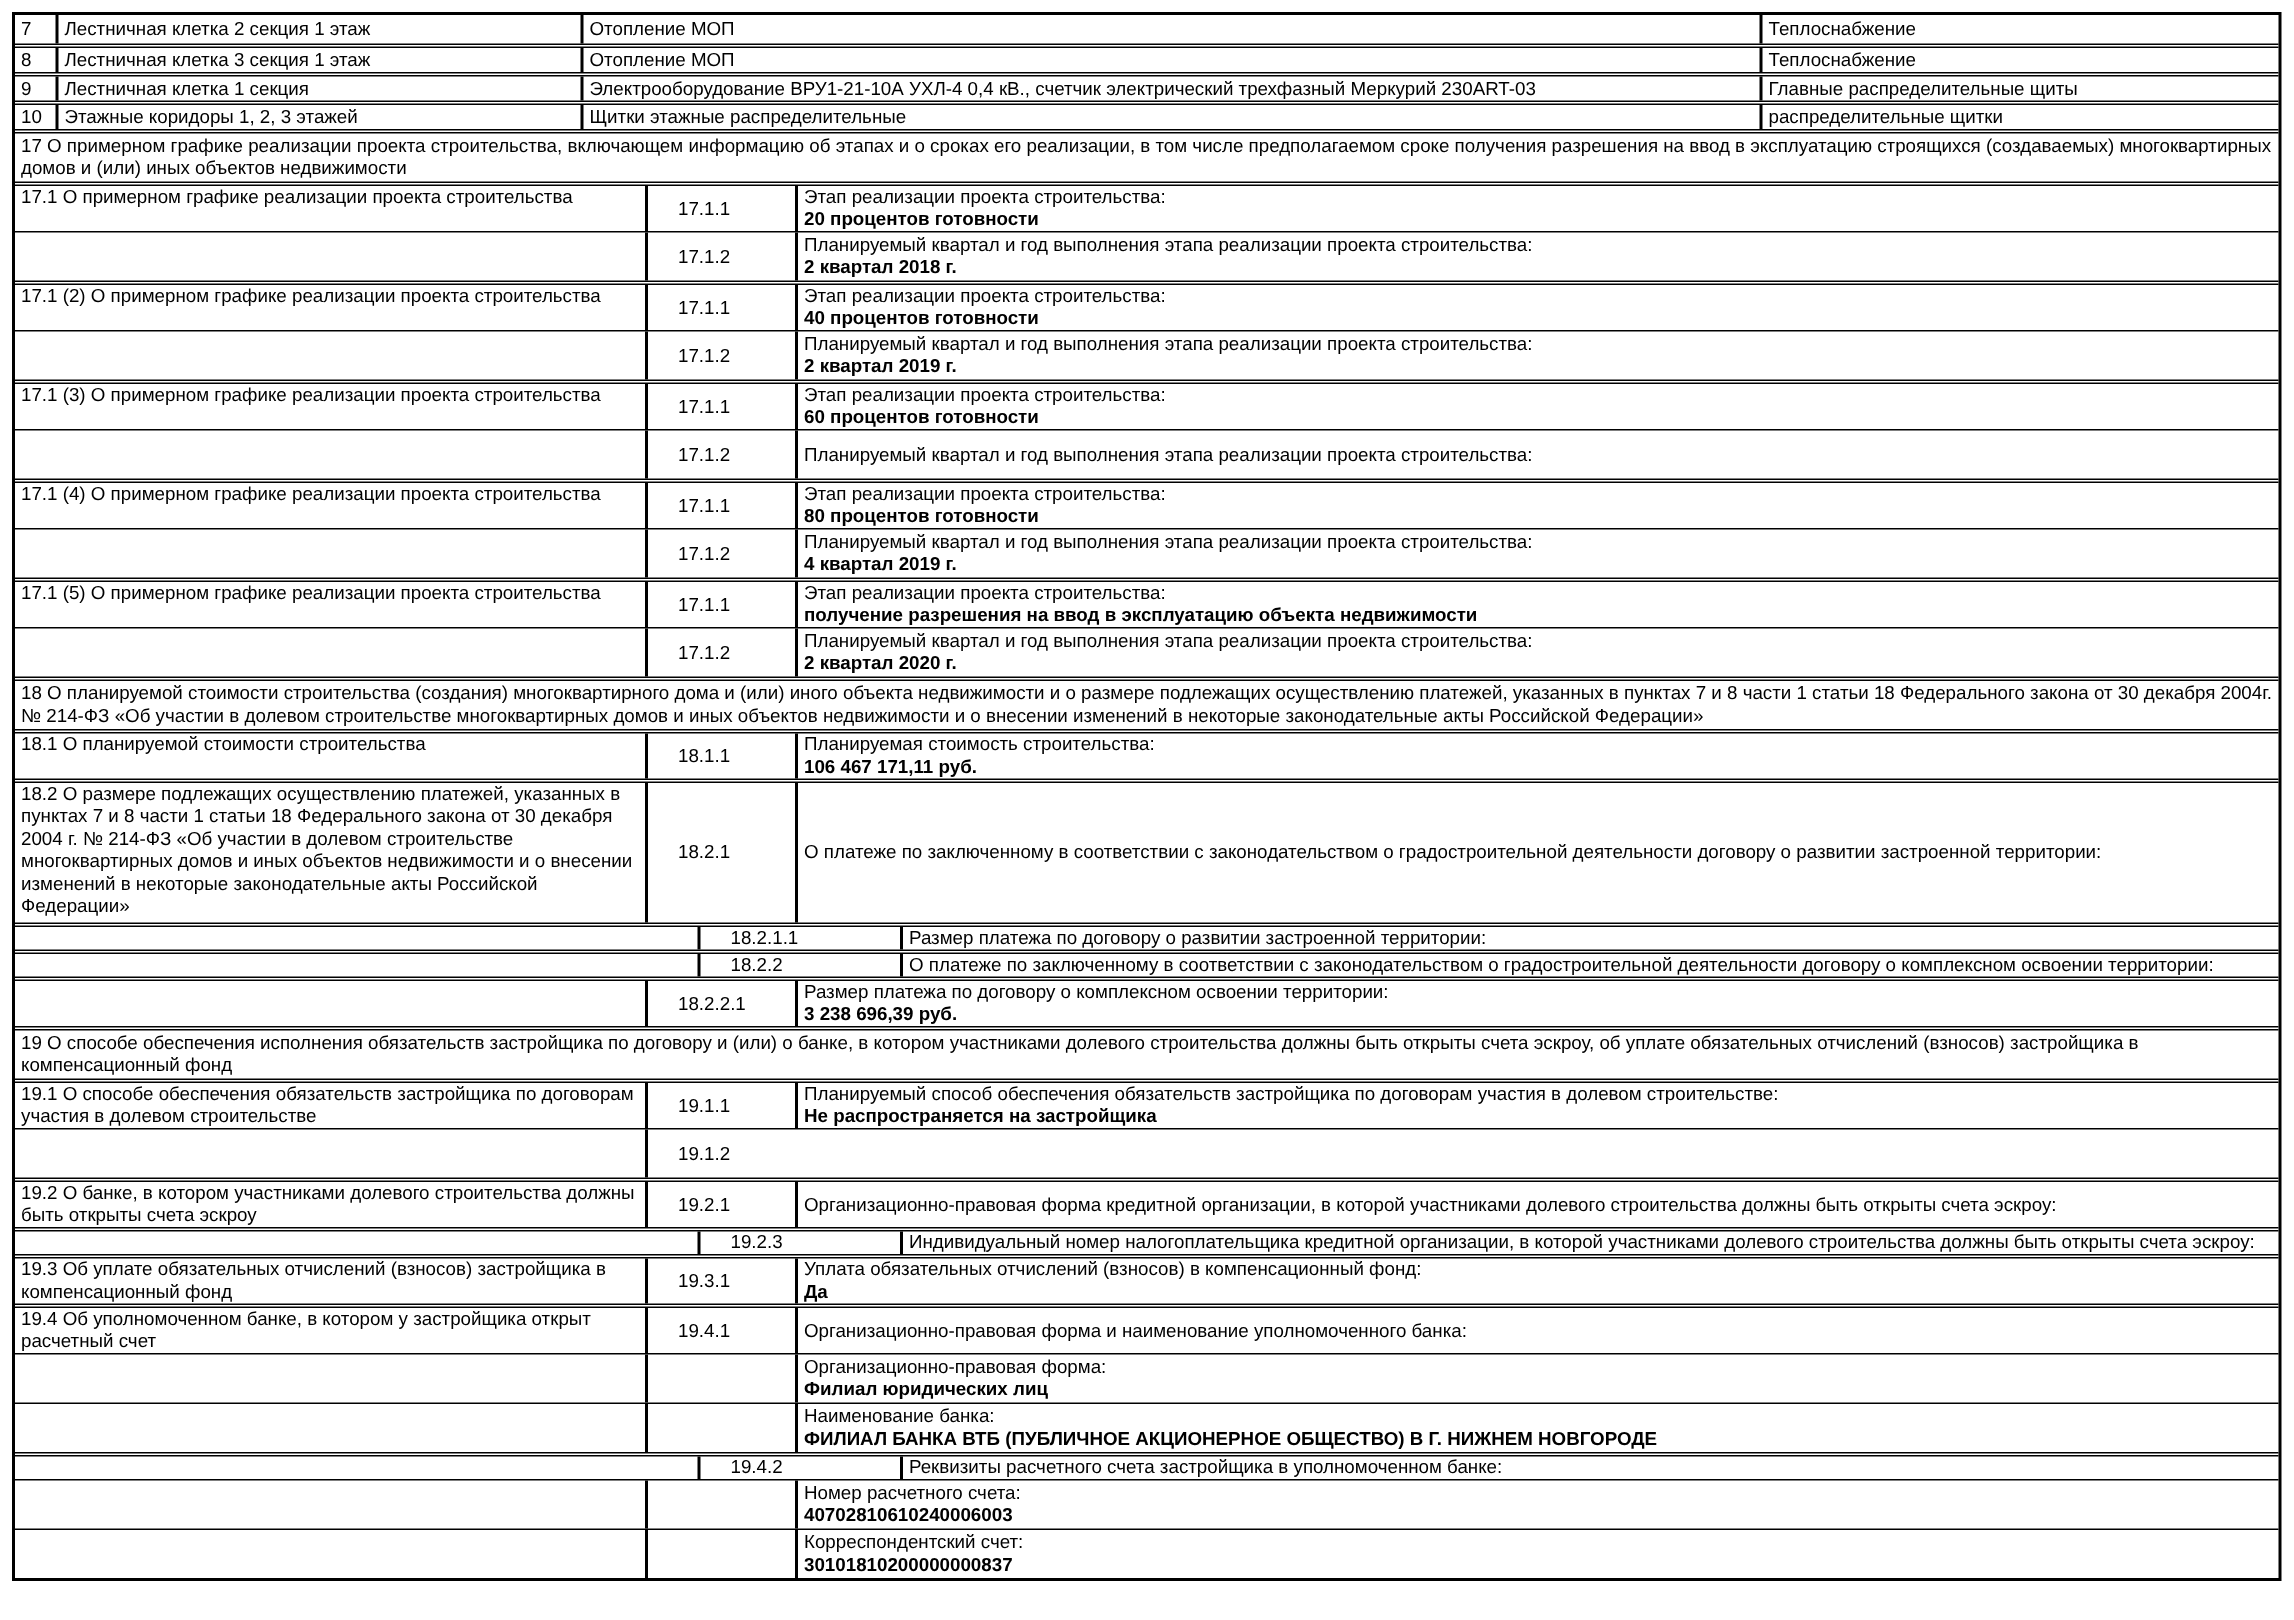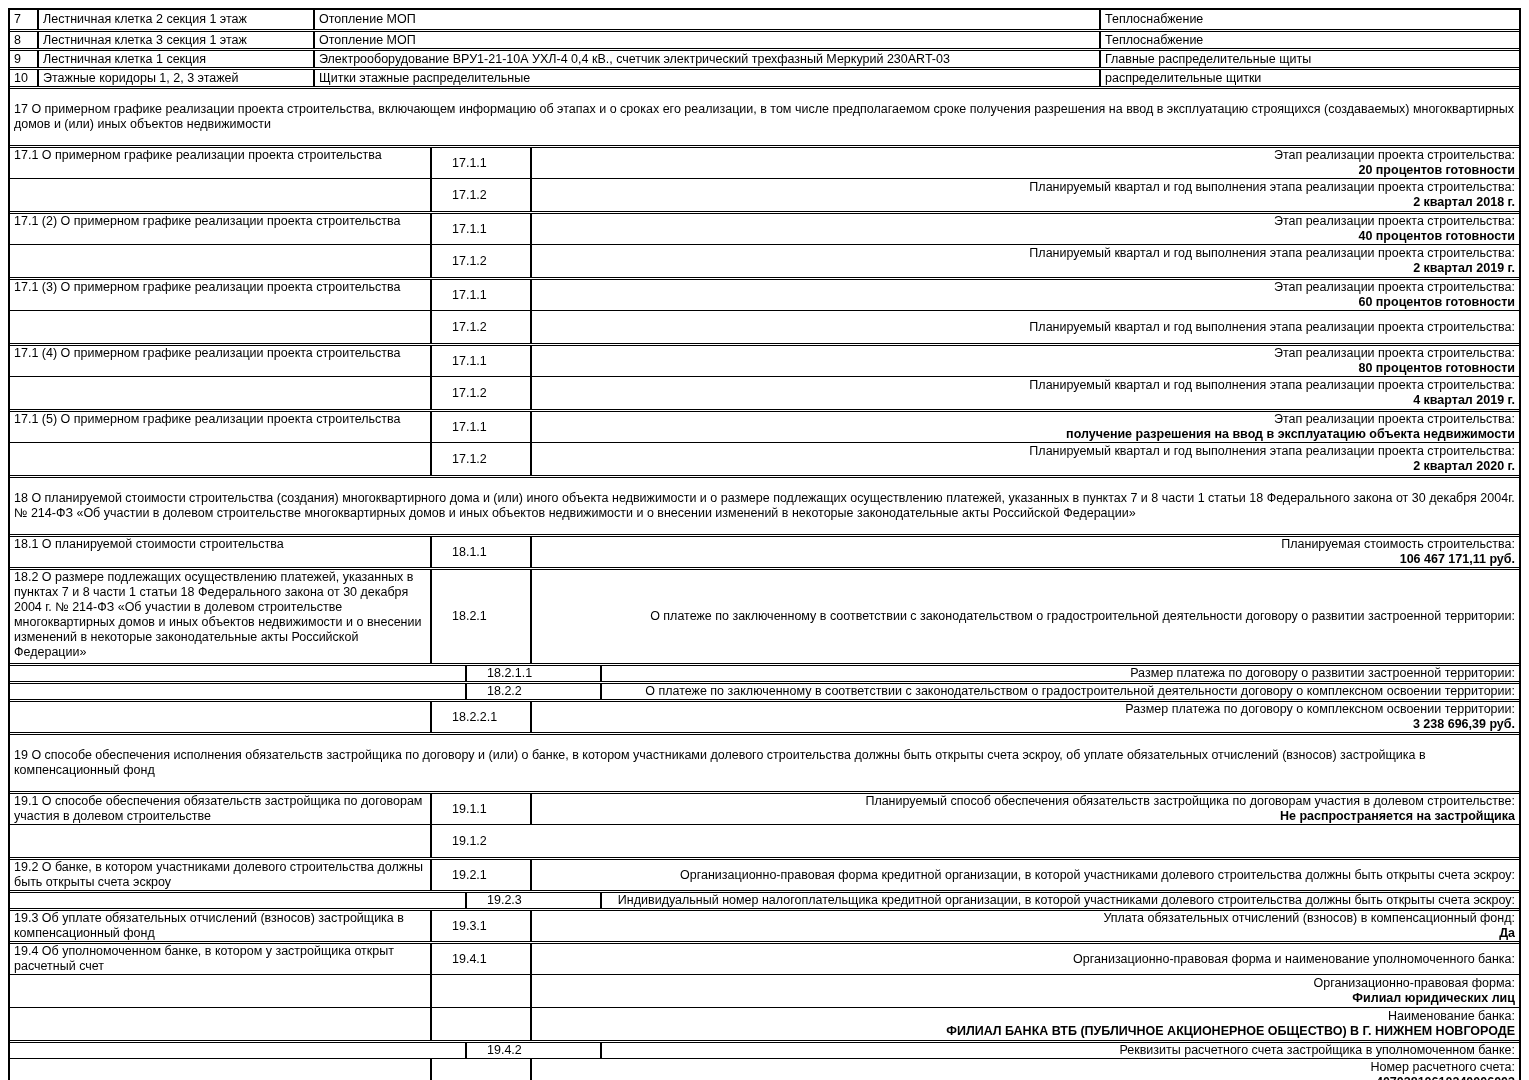--- a/index.html
+++ b/index.html
@@ -6,33 +6,33 @@
   body{font-family:"Liberation Sans","DejaVu Sans",sans-serif;font-size:12.5px;line-height:15px;color:#000;}
   .page{position:absolute;inset:0;background:#fff;}
   .doc-table{position:absolute;left:8px;top:8px;width:1513px;border:2px solid #000;box-sizing:border-box;background:#fff;}
   .doc-table *{box-sizing:border-box;}
   .doc-table > div:first-child{border-top:none !important;}
   
   .trow{display:flex;min-height:19px;border-top:3px double #000;}
   .trow .c{display:flex;align-items:center;padding:0 4px;}
   .trow .c + .c{border-left:2px solid #000;}
   .c-num{width:27px;}
-  .c-name{width:276px;}
+  .c-name{width:350px;}
   .c-desc{width:786px;}
   .c-right{flex:1;}
   
-  .sheader{border-top:3px double #000;min-height:34px;padding:13px 4px;}
+  .sheader{border-top:3px double #000;min-height:34px;padding:1px 4px;}
   
   .mrow{display:flex;border-top:1px solid #000;min-height:33px;}
   .mrow.thick{border-top:3px double #000;}
   .mrow.s{min-height:16px;gap:35px;}
   .mrow.l{min-height:96px;}
   .c-left{width:420px;padding:0 4px;}
   .c-code{width:100px;display:flex;align-items:center;padding:0 20px;border-left:2px solid #000;}
-  .c-content{flex:1;display:flex;flex-direction:column;justify-content:center;padding:0 4px;border-left:2px solid #000;text-align:right;}
+  .c-content{flex:1;display:flex;flex-direction:column;justify-content:center;padding:0 4px;border-left:2px solid #000;}
   .field-value{font-weight:bold;}
 </style>
 </head>
 <body>
 
 <div class="page">
   <div class="doc-table">
       <div class="trow">
         <div class="c c-num">7</div>
         <div class="c c-name">Лестничная клетка 2 секция 1 этаж</div>

